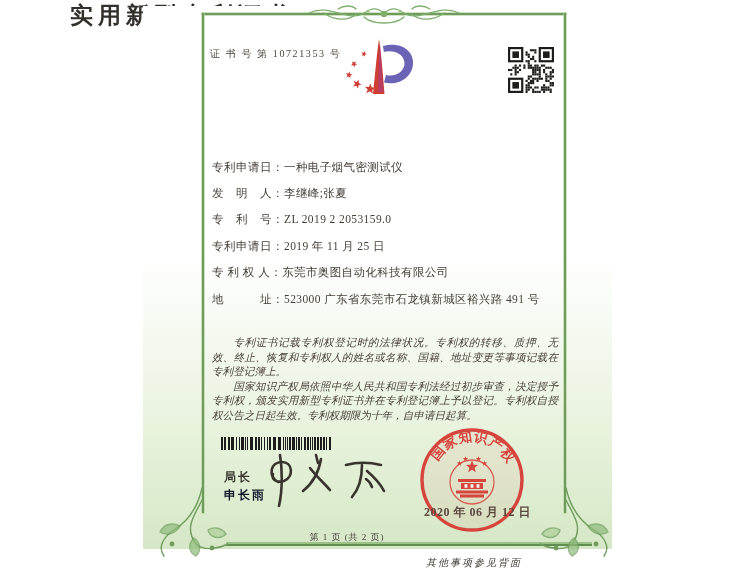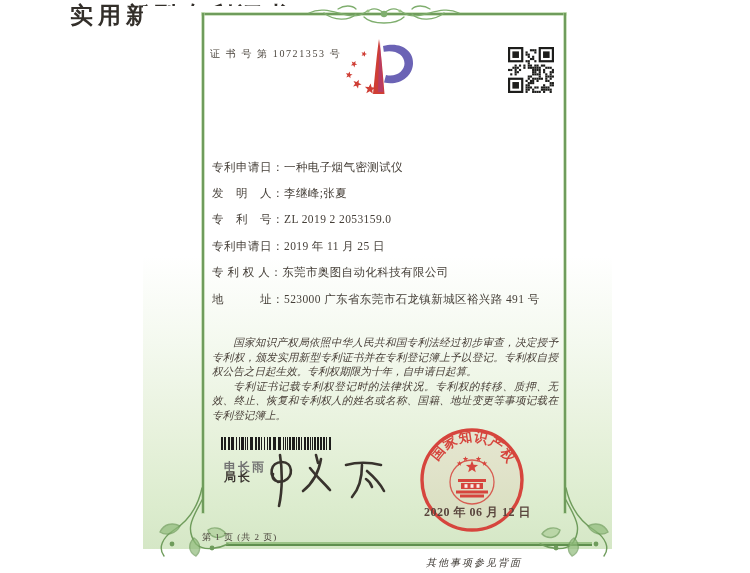--- a/index.html
+++ b/index.html
@@ -20,23 +20,23 @@
          letter-spacing:5px;color:#332f2a;white-space:nowrap;}
   .field-row{position:absolute;left:212px;width:346px;height:16px;font-size:11.5px;color:#453f38;}
   .flabel{letter-spacing:.5px;}
   .fvalue{letter-spacing:.4px;}
   .pair2{position:absolute;left:178px;top:0;}
   .paras{position:absolute;left:212px;top:336px;width:346px;color:#4a413a;
          font-size:10.6px;line-height:14.6px;text-align:justify;font-style:italic;}
   .paras p{margin:0;text-indent:2em;}
   .barcode{position:absolute;left:221px;top:437px;width:112px;height:13px;}
   .sig-title{left:224px;top:469px;font-size:12px;font-weight:bold;color:#3b3631;letter-spacing:2px;}
-  .sig-name{left:224px;top:459px;font-size:12px;font-weight:bold;color:#737373;letter-spacing:2px;}
+  .sig-name{left:224px;top:487px;font-size:12px;font-weight:bold;color:#0f172a;letter-spacing:2px;}
   .seal-date{left:424px;top:504px;font-size:12px;font-weight:600;letter-spacing:.5px;color:#5a463e;}
-  .pagenote{left:202px;top:531px;width:290px;font-size:9px;color:#4a443c;letter-spacing:1px;}
+  .pagenote{left:202px;top:531px;width:290px;text-align:center;font-size:9px;color:#4a443c;letter-spacing:1px;}
   .backnote{left:282px;top:556px;width:240px;text-align:right;font-size:10px;color:#3f3a35;
             letter-spacing:2px;font-style:italic;}
   svg{position:absolute;overflow:visible;}
 </style>
 </head>
 <body>
 
 <div class="stage">
 
   <div class="paper"></div>
@@ -241,22 +241,22 @@
     <span class="flabel">专利申请日：</span><span class="fvalue">2019 年 11 月 25 日</span>
   </div>
   <div class="field-row" style="top:265px">
     <span class="flabel">专 利 权 人：</span><span class="fvalue">东莞市奥图自动化科技有限公司</span>
   </div>
   <div class="field-row" style="top:292px">
     <span class="flabel">地　　　址：</span><span class="fvalue">523000 广东省东莞市石龙镇新城区裕兴路 491 号</span>
   </div>
 
   <div class="paras">
+    <p>专利证书记载专利权登记时的法律状况。专利权的转移、质押、无效、终止、恢复和专利权人的姓名或名称、国籍、地址变更等事项记载在专利登记簿上。</p>
     <p>国家知识产权局依照中华人民共和国专利法经过初步审查，决定授予专利权，颁发实用新型专利证书并在专利登记簿上予以登记。专利权自授权公告之日起生效。专利权期限为十年，自申请日起算。</p>
-    <p>专利证书记载专利权登记时的法律状况。专利权的转移、质押、无效、终止、恢复和专利权人的姓名或名称、国籍、地址变更等事项记载在专利登记簿上。</p>
   </div>
 
   <svg id="barcode" class="barcode" width="112" height="13" viewBox="0 0 112 13">
       <rect x="0" y="0" width="2" height="13" fill="#1d1d1b"></rect>
       <rect x="3" y="0" width="2" height="13" fill="#1d1d1b"></rect>
       <rect x="7" y="0" width="2" height="13" fill="#1d1d1b"></rect>
       <rect x="10" y="0" width="3" height="13" fill="#1d1d1b"></rect>
       <rect x="15" y="0" width="1" height="13" fill="#1d1d1b"></rect>
       <rect x="18" y="0" width="1" height="13" fill="#1d1d1b"></rect>
       <rect x="20" y="0" width="3" height="13" fill="#1d1d1b"></rect>

